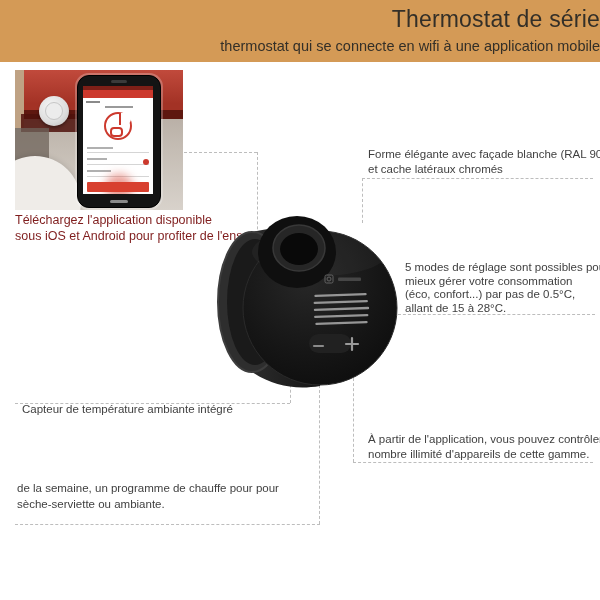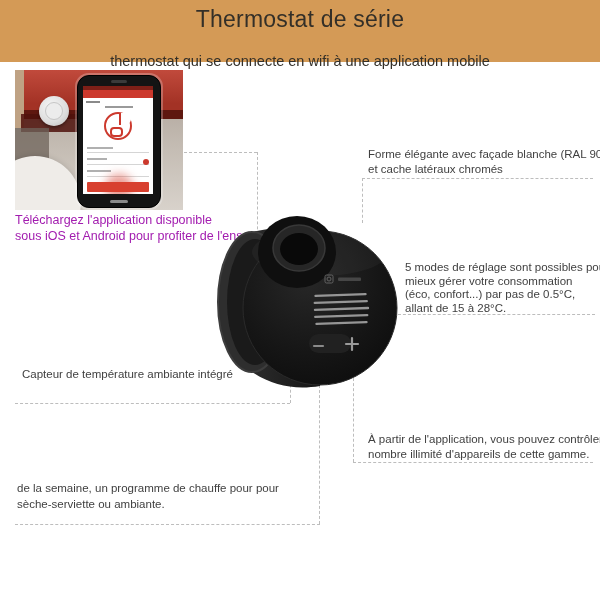--- a/index.html
+++ b/index.html
@@ -3,24 +3,24 @@
 <meta charset="utf-8">
 <style>
   html,body{margin:0;padding:0;background:#ffffff;}
   .stage{
     position:relative;width:600px;height:600px;overflow:hidden;
     font-family:"Liberation Sans",sans-serif;background:#ffffff;
   }
   
   .banner{
     position:absolute;left:0;top:0;width:600px;height:62px;
-    background:#d49a56;text-align:center;color:#332f28;
+    background:#d49a56;text-align:right;color:#332f28;
   }
   .banner .title{margin:0;padding-top:6px;font-size:23px;font-weight:400;letter-spacing:.2px;}
-  .banner .subtitle{margin:15px;padding-top:5px;font-size:14.5px;font-weight:400;}
+  .banner .subtitle{margin:0;padding-top:5px;font-size:14.5px;font-weight:400;}
   
   .photo{
     position:absolute;left:15px;top:70px;width:168px;height:140px;overflow:hidden;
     background:linear-gradient(180deg,#a89c92 0%,#c4bcb3 55%,#d8d2cb 100%);
   }
   .photo .rail{position:absolute;left:0;top:0;width:100%;height:42px;
     background:linear-gradient(180deg,#c14a3c 0%,#a33225 80%);}
   .photo .rail-shadow{position:absolute;left:0;top:40px;width:100%;height:9px;background:#5e170f;}
   .photo .tan-strip{position:absolute;left:0;top:0;width:9px;height:58px;background:#bfa284;}
   .photo .under-rail{position:absolute;left:6px;top:44px;width:58px;height:18px;background:#4f120c;opacity:.85;}
@@ -54,21 +54,21 @@
   .phone .red-dot{position:absolute;left:60px;top:73px;width:6px;height:6px;border-radius:50%;background:#cc392d;}
   .phone .f-label3{position:absolute;left:4px;top:84px;width:24px;height:2px;background:#b0b0b0;}
   .phone .f-line3{position:absolute;left:4px;top:90px;width:62px;height:1px;background:#d5d5d5;}
   .phone .glow{position:absolute;left:22px;top:88px;width:28px;height:28px;border-radius:50%;
     background:rgba(216,64,47,.5);filter:blur(5px);}
   .phone .cta{position:absolute;left:4px;top:96px;width:62px;height:10px;background:#d8402f;border-radius:1px;}
   .phone .homebar{position:absolute;left:32px;bottom:4px;width:18px;height:3px;border-radius:2px;background:#8a8a8a;}
   
   .note{position:absolute;color:#3f3f3f;font-size:11.5px;line-height:15px;}
   .note div{white-space:nowrap;}
-  .caption{position:absolute;left:15px;top:212px;color:#a21caf;font-size:12.5px;line-height:16px;}
+  .caption{position:absolute;left:15px;top:212px;color:#7f1d1d;font-size:12.5px;line-height:16px;}
   .caption div{white-space:nowrap;}
   
   .dash-h{position:absolute;height:0;border-top:1px dashed #bdbdbd;}
   .dash-v{position:absolute;width:0;border-left:1px dashed #bdbdbd;}
   
   .device{position:absolute;left:195px;top:210px;width:230px;height:195px;}
 </style>
 </head>
 <body>
 
@@ -192,21 +192,21 @@
     <div>mieux gérer votre consommation</div>
     <div>(éco, confort...) par pas de 0.5°C,</div>
     <div>allant de 15 à 28°C.</div>
   </div>
 
   <div class="note" style="left:368px;top:432px;">
     <div>À partir de l'application, vous pouvez contrôler un</div>
     <div>nombre illimité d'appareils de cette gamme.</div>
   </div>
 
-  <div class="note" style="left:22px;top:367px;">
+  <div class="note" style="left:22px;top:402px;">
     <div>Capteur de température ambiante intégré</div>
   </div>
 
   <div class="note" style="left:17px;top:481px;line-height:15.5px;">
     <div>de la semaine, un programme de chauffe pour pour</div>
     <div>sèche-serviette ou ambiante.</div>
   </div>
 
 </div>
 

